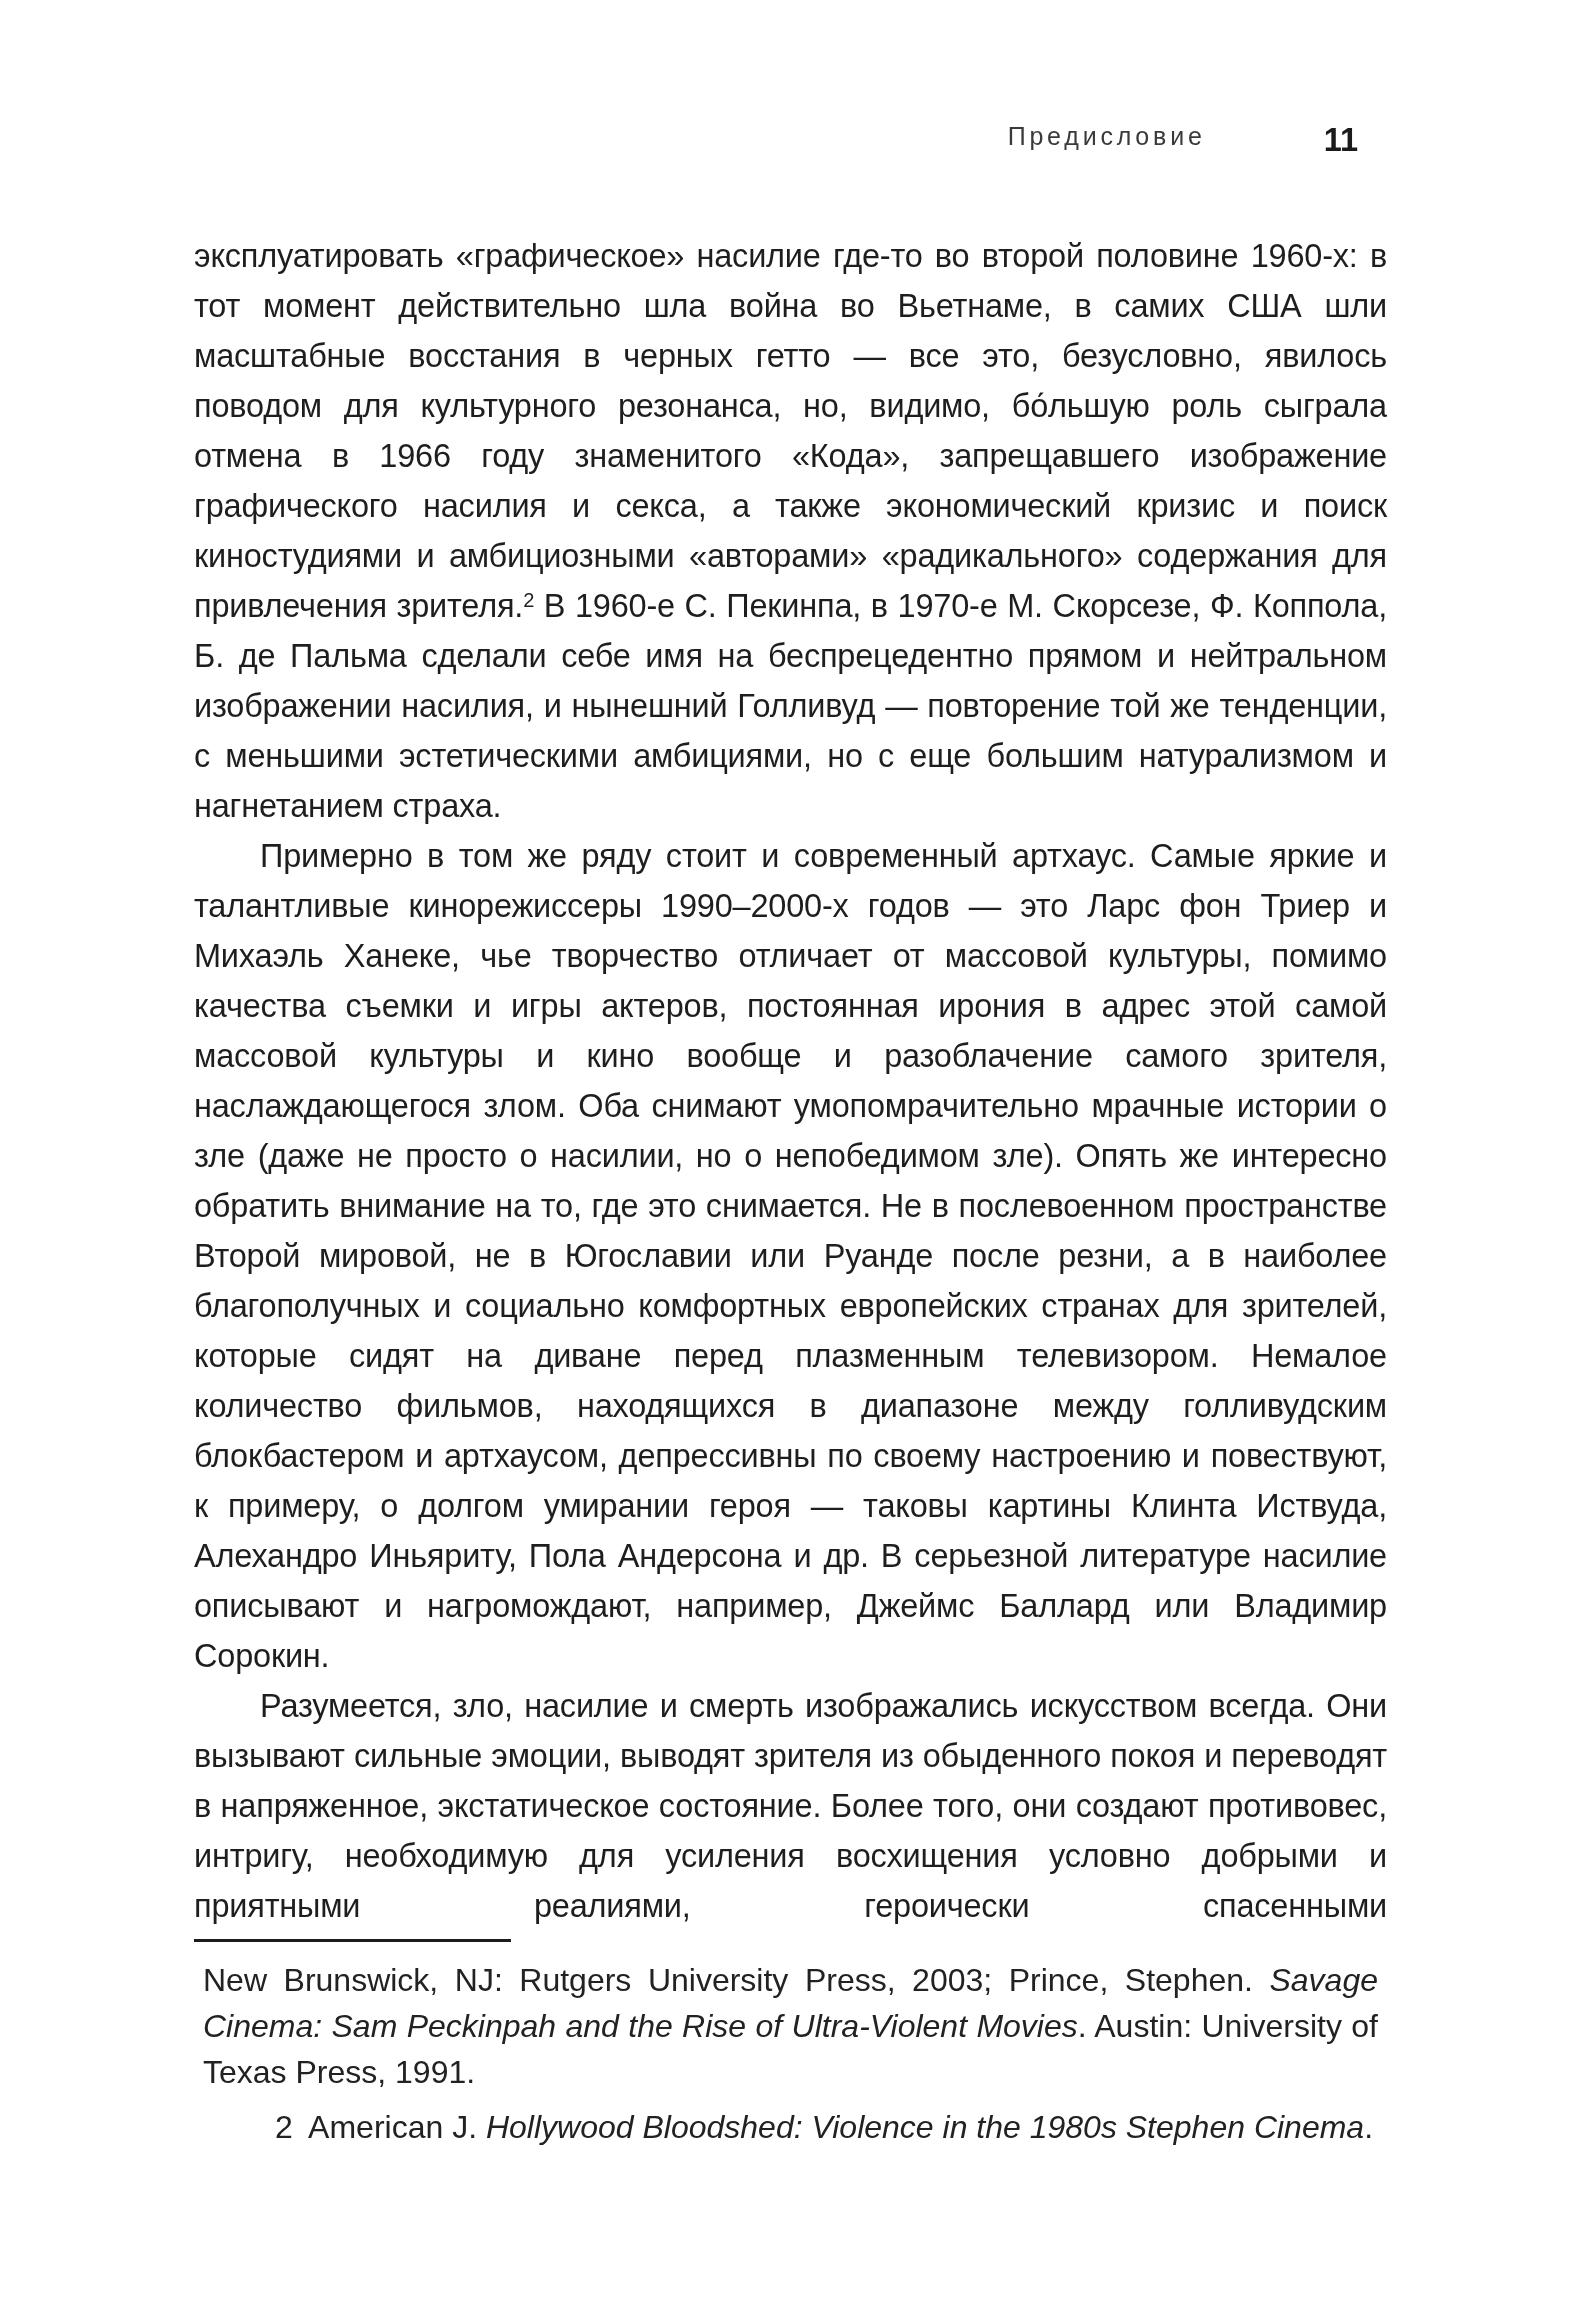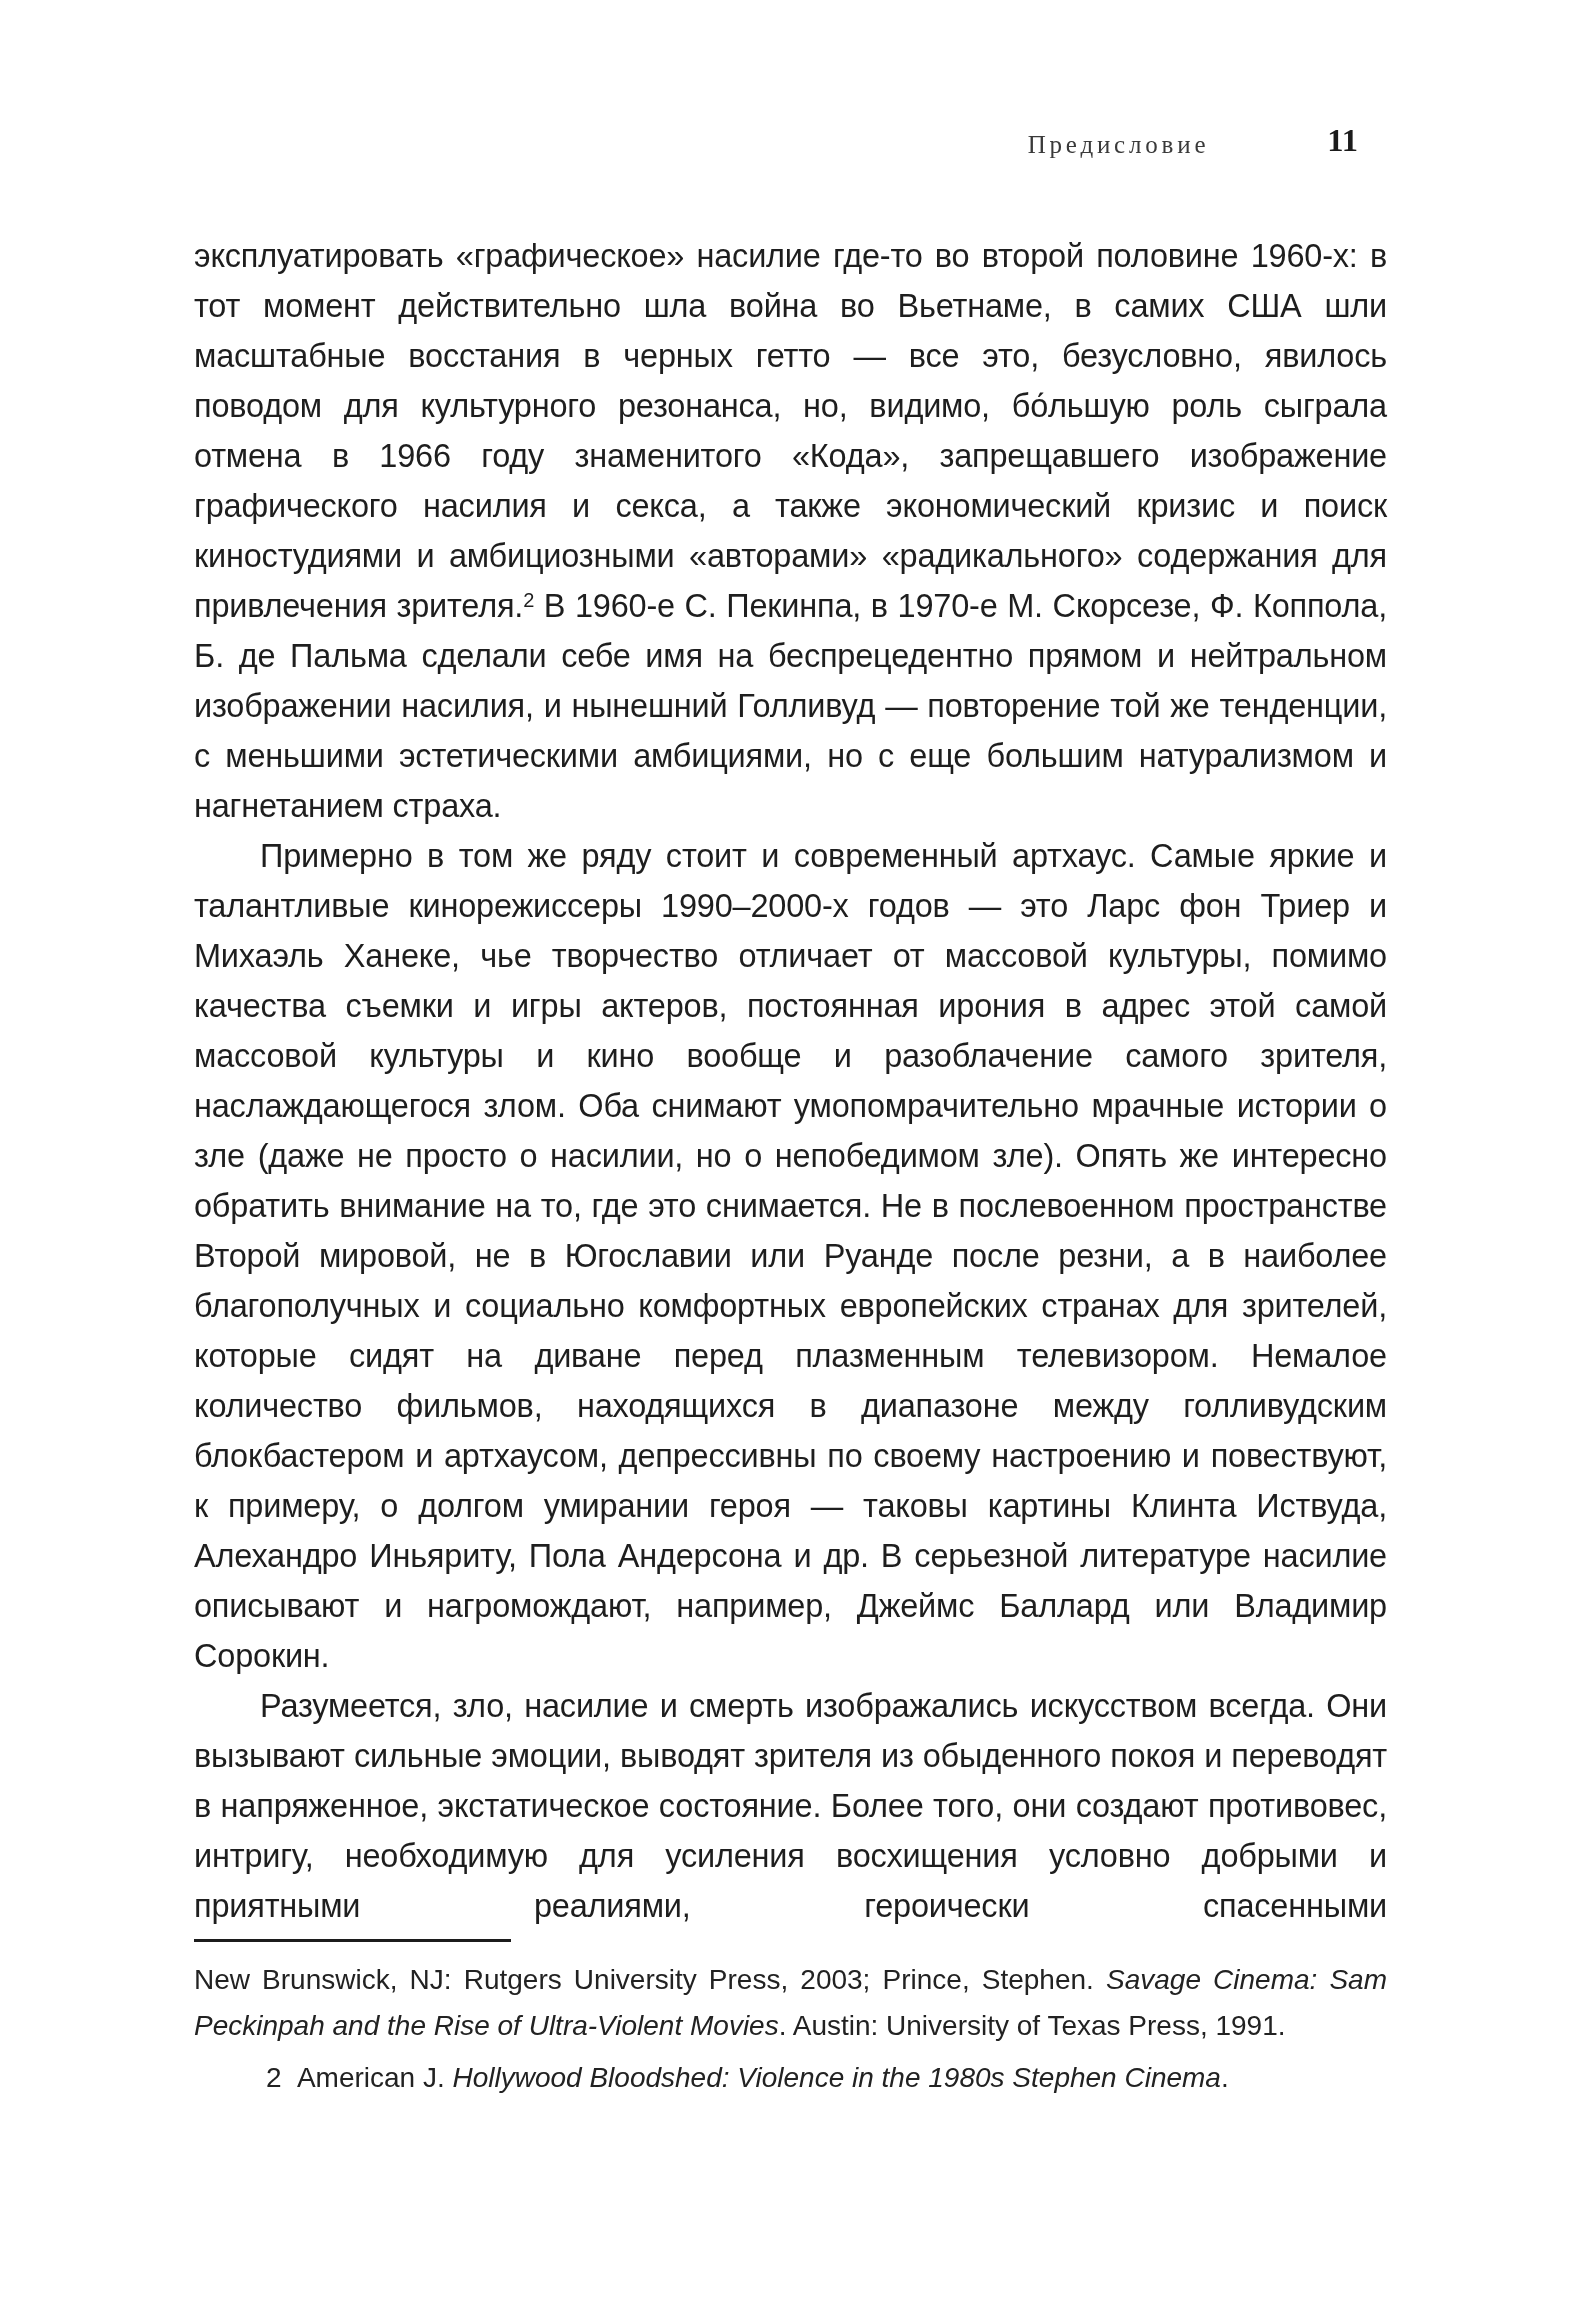--- a/index.html
+++ b/index.html
@@ -16,25 +16,24 @@
     color: #1e1e1e;
     overflow: hidden;
   }
   .page-header {
     position: absolute;
     left: 194px;
     top: 122px;
     width: 1193px;
     display: flex;
     justify-content: flex-end;
-    align-items: flex-end;
+    align-items: flex-start;
     gap: 75px;
     padding-right: 29px;
     box-sizing: border-box;
-    font-family: Liberation Serif, serif;
   }
   .running-title {
     font-size: 25px;
     letter-spacing: 3.8px;
     color: #3a3a3a;
   }
   .page-number {
     font-size: 32.5px;
     font-weight: bold;
     color: #1b1b1b;
@@ -68,22 +67,22 @@
     top: 1939px;
     width: 1193px;
   }
   .fn-rule {
     width: 317px;
     height: 2.9px;
     background: #1c1c1c;
     margin: 0 0 15.3px 0;
   }
   .fn {
-    margin: 0;
-    font-size: 28px;
+    margin: 9px;
+    font-size: 32px;
     line-height: 46px;
     text-align: justify;
     color: #222222;
   }
   .fn-item {
     margin-top: 5.7px;
     text-indent: 72px;
   }
   .fn-num { margin-right: 15.3px; }
   .fn i { font-style: italic; }

